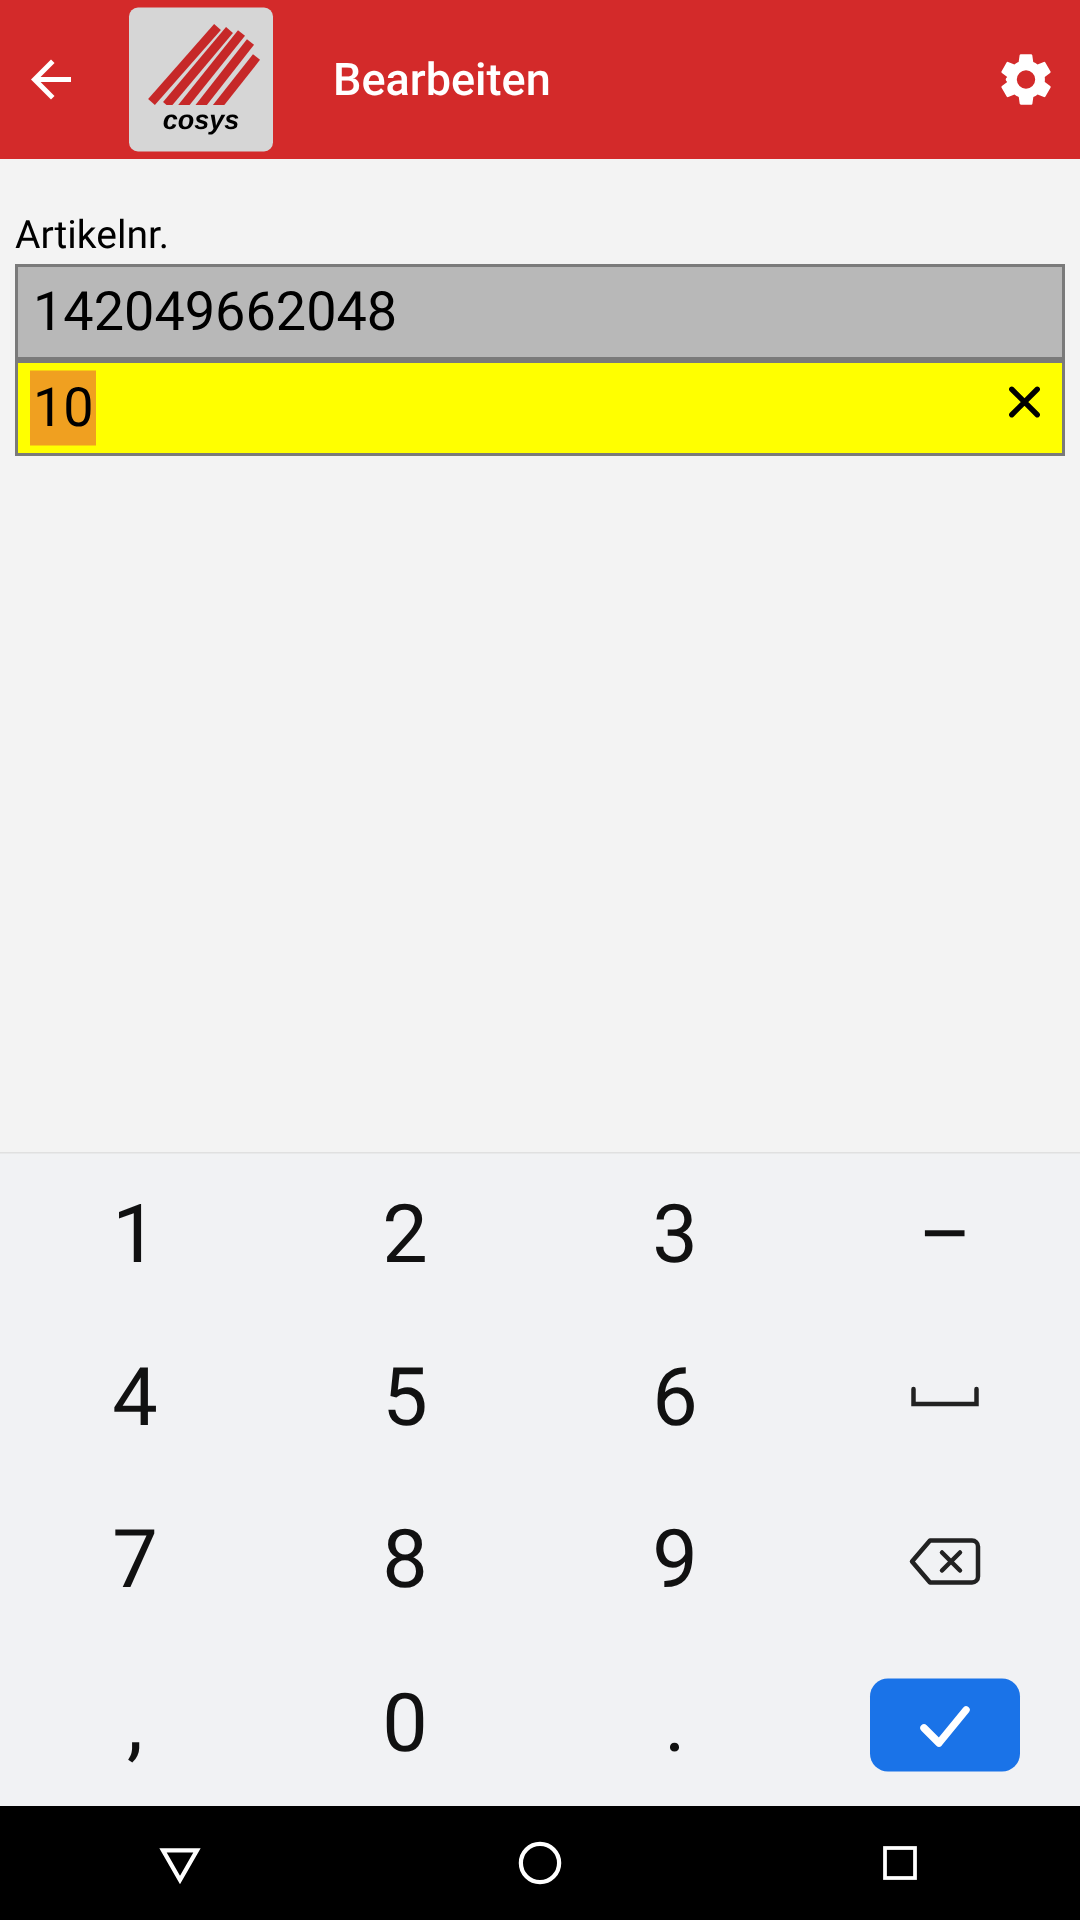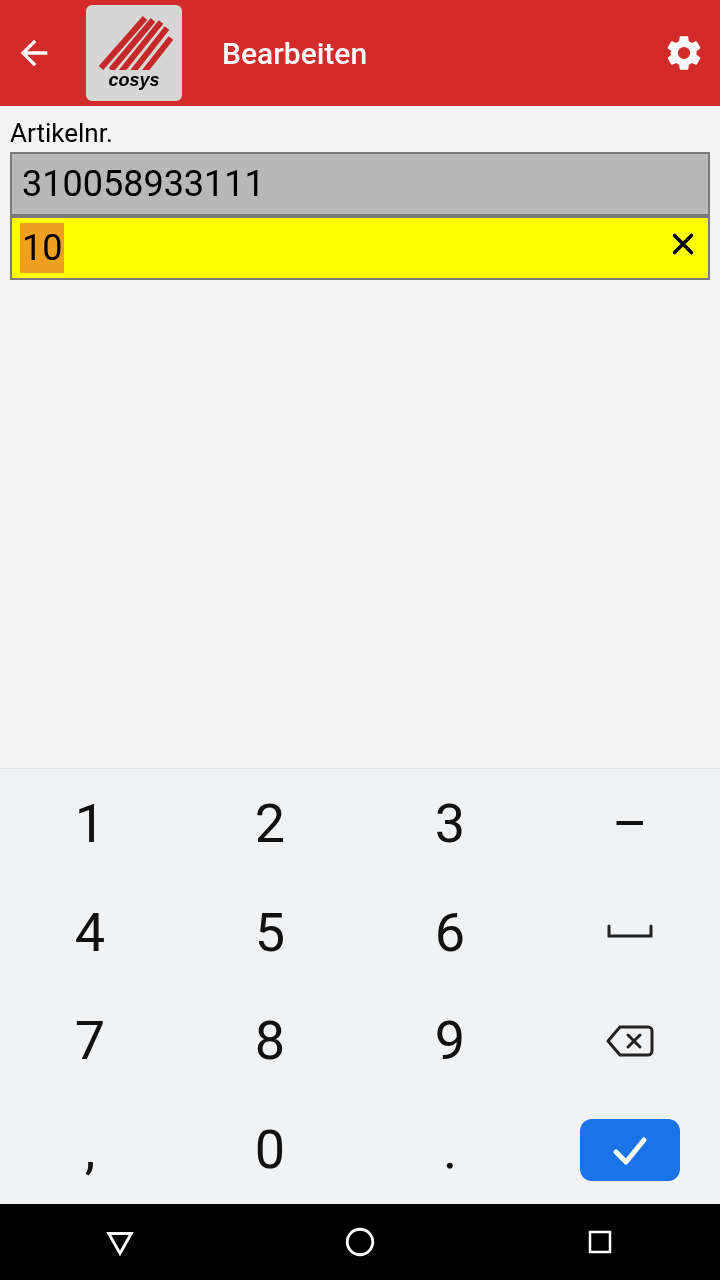--- a/index.html
+++ b/index.html
@@ -15,21 +15,21 @@
   }
   .back-icon { width: 40px; height: 40px; display:flex; align-items:center; justify-content:center; }
   .logo-tile {
     width: 96px; height: 96px; background:#d6d6d6; border-radius:6px;
     display:flex; align-items:center; justify-content:center; overflow:hidden;
     margin-top:3px; margin-bottom:3px;
   }
   .header-title { color:#fff; font-size:30px; font-weight:500; flex:1; margin-left:8px; }
   .gear-icon { width:44px; height:44px; display:flex; align-items:center; justify-content:center; }
 
-  .form-area { padding: 8px 10px; }
+  .form-area { padding: 8px 10px; margin-top: 24px; }
   .field-label { font-size:26px; color:#000; margin-top:4px; margin-bottom:4px; }
   .artikel-box {
     background:#b8b8b8; border:2px solid #7a7a7a; height:64px;
     display:flex; align-items:center; padding:0 10px;
     font-size:36px; color:#000;
   }
   .menge-box {
     background:#ffff00; border:2px solid #7a7a7a; height:64px; flex:1;
     display:flex; align-items:center; padding:0 8px;
     font-size:36px; color:#000; position:relative;justify-content:center;
@@ -89,21 +89,21 @@
   <div class="gear-icon">
     <svg width="42" height="42" viewBox="0 0 24 24">
         <path fill="#fff" d="M19.14 12.94a7.14 7.14 0 0 0 .06-.94 7.14 7.14 0 0 0-.06-.94l2.03-1.58a.5.5 0 0 0 .12-.64l-1.92-3.32a.5.5 0 0 0-.6-.22l-2.39.96a7.03 7.03 0 0 0-1.62-.94l-.36-2.54a.5.5 0 0 0-.5-.42h-3.84a.5.5 0 0 0-.5.42l-.36 2.54c-.58.24-1.12.55-1.62.94l-2.39-.96a.5.5 0 0 0-.6.22L2.71 8.84a.5.5 0 0 0 .12.64l2.03 1.58c-.4.31-.6.63-.6.94s.2.63.6.94l-2.03 1.58a.5.5 0 0 0-.12.64l1.92 3.32c.13.22.39.31.6.22l2.39-.96c.5.39 1.04.7 1.62.94l.36 2.54c.4.24.25.42.5.42h3.84c.25 0 .46-.18.5-.42l.36-2.54c.58-.24 1.12-.55 1.62-.94l2.39.96c.21.09.47 0 .6-.22l1.92-3.32a.5.5 0 0 0-.12-.64l-2.03-1.58zM12 15.5A3.5 3.5 0 1 1 12 8.5a3.5 3.5 0 0 1 0 7z"></path>
       </svg>
   </div>
 </div>
 
 <div class="form-area">
   <div class="field-label">Artikelnr.</div>
   <div class="artikel-box">
-    <span>310058933111</span>
+    <span>142049662048</span>
   </div>
   <div class="menge-box">
     <span class="menge-highlight">10</span>
     <span class="menge-clear">
       <svg width="34" height="34" viewBox="0 0 24 24">
           <path d="M18 6L6 18M6 6l12 12" stroke="#000" stroke-width="2.5" stroke-linecap="round"></path>
         </svg>
     </span>
   </div>
 </div>

